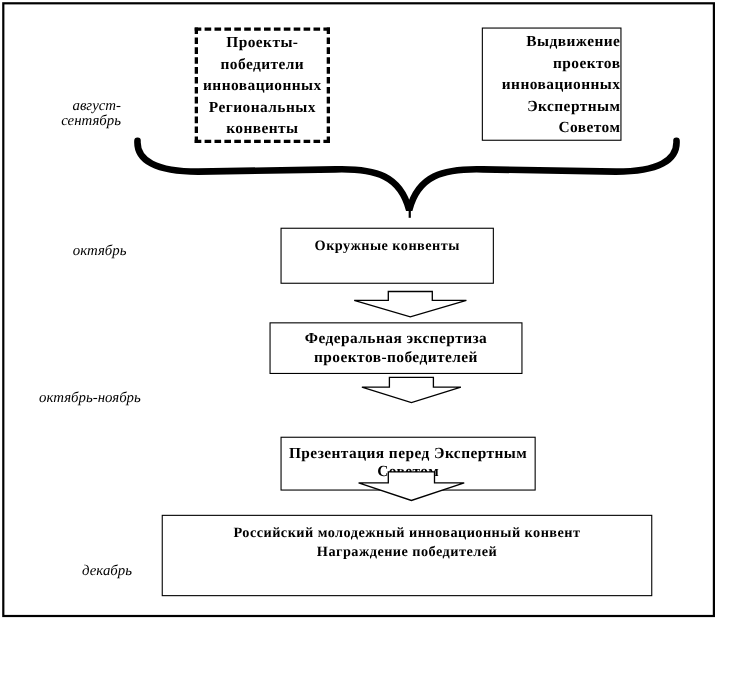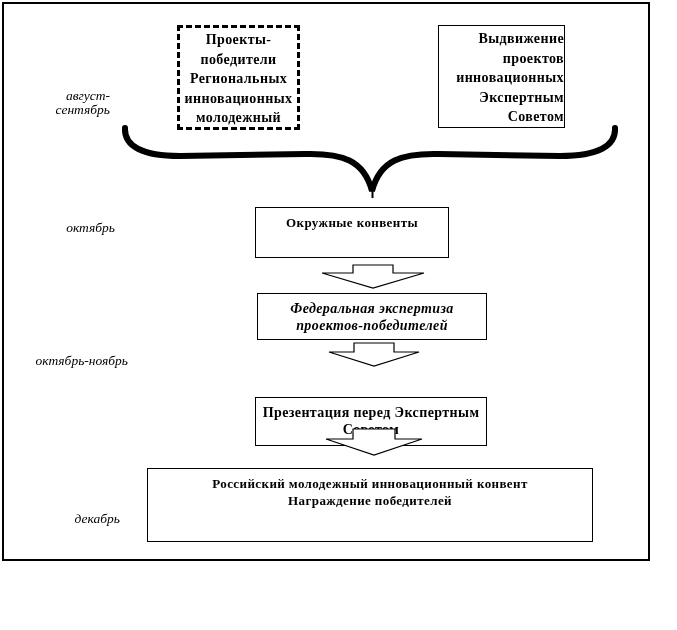--- a/index.html
+++ b/index.html
@@ -44,24 +44,23 @@
     padding-top: 3px;
     text-align: right;
   }
   .box-district {
     left: 255px; top: 207px;
     width: 194px; height: 51px;
     padding-top: 6px;
     font-size: 13px;
   }
   .box-federal {
-    left: 257px; top: 293px;
+    left: 245px; top: 293px;
     width: 230px; height: 47px;
     padding-top: 6px;
-    font-style: italic;
   }
   .box-presentation {
     left: 255px; top: 373px;
     width: 232px; height: 49px;
     padding-top: 6px;
     margin-top: 24px;
   }
   .box-final {
     left: 147px; top: 468px;
     width: 446px; height: 74px;
@@ -102,23 +101,23 @@
   <div class="month month-oct-nov">
     <div>октябрь-ноябрь</div>
   </div>
   <div class="month month-december">
     <div>декабрь</div>
   </div>
 
   <div class="box box-dashed">
     <div class="line">Проекты-</div>
     <div class="line">победители</div>
+    <div class="line">инновационных</div>
     <div class="line">Региональных</div>
-    <div class="line">инновационных</div>
-    <div class="line">молодежный</div>
+    <div class="line">конвенты</div>
   </div>
 
   <div class="box box-nomination">
     <div class="line">Выдвижение</div>
     <div class="line">проектов</div>
     <div class="line">инновационных</div>
     <div class="line">Экспертным</div>
     <div class="line">Советом</div>
   </div>
 

